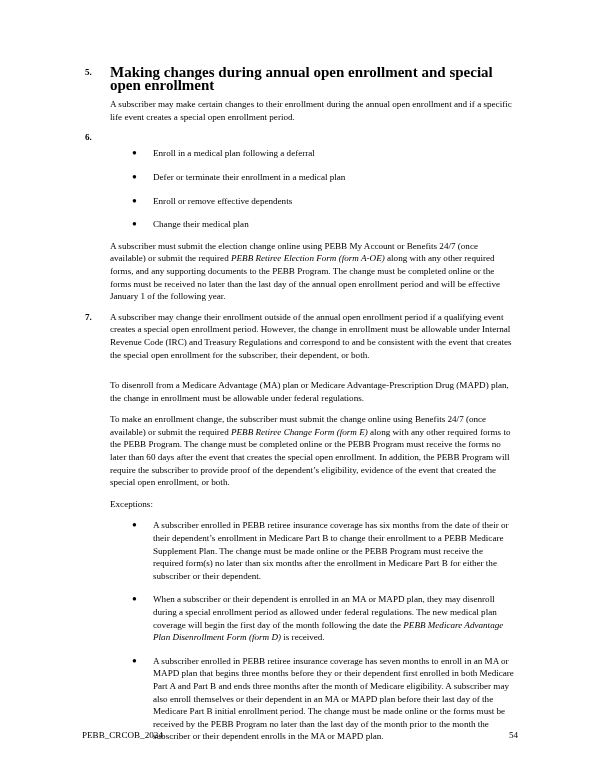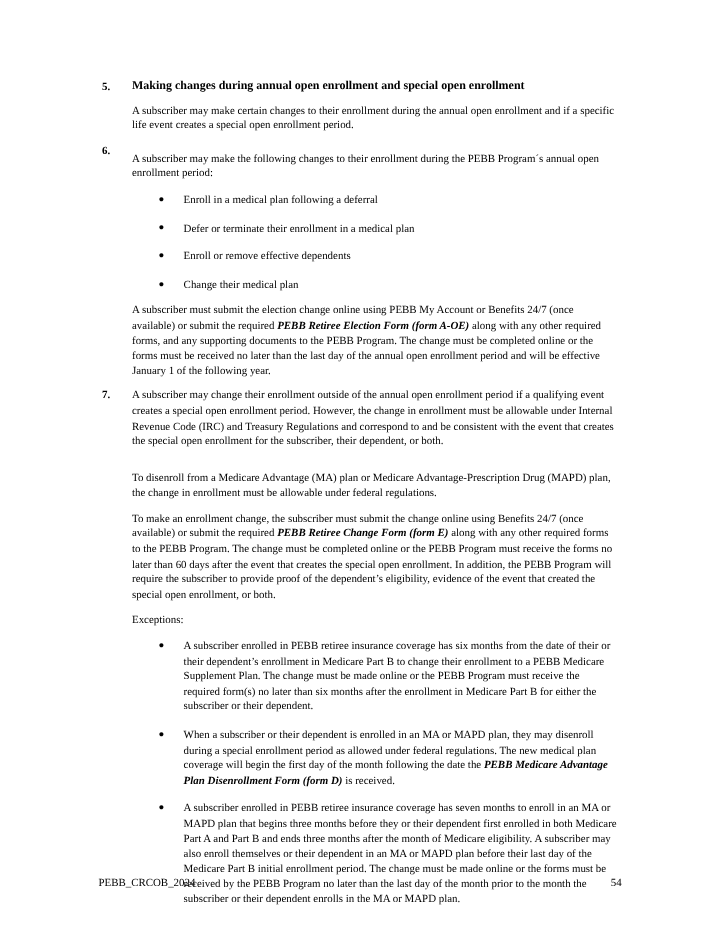--- a/index.html
+++ b/index.html
@@ -36,21 +36,21 @@
   .sec-num {
     position: absolute;
     left: 0;
     top: 0;
     font-weight: bold;
     font-size: 9.1px;
     line-height: 12.6px;
   }
   .sec-head {
     font-weight: bold;
-    font-size: 10px;
+    font-size: 15px;
     line-height: 12.6px;
     margin: 0;
   }
   p.body {
     font-size: 9.1px;
     line-height: 12.6px;
     margin: 0;
     text-align: left;
   }
   .gap-sm { height: 7px; }
@@ -79,21 +79,21 @@
   }
   ul.bullets.spaced > li { margin-bottom: 11px; }
   ul.bullets.spaced > li:last-child { margin-bottom: 0; }
 
   ul.exceptions > li {
     padding-left: 43px;
     margin-bottom: 11px;
   }
   ul.exceptions > li:last-child { margin-bottom: 0; }
 
-  em { font-style: italic; font-weight: bold; }
+  em { font-style: italic; }
   .bold { font-weight: normal; }
 
   
   .footer {
     position: absolute;
     left: 82px;
     right: 82px;
     top: 729px;
     display: flex;
     justify-content: space-between;
@@ -113,21 +113,20 @@
       <div class="sec-head">Making changes during annual open enrollment and special open enrollment</div>
       <div class="gap-sm"></div>
       <p class="body">A subscriber may make certain changes to their enrollment during the annual open enrollment and if a specific life event creates a special open enrollment period.</p>
     </div>
 
     <div class="gap-sec"></div>
 
     <div class="section">
       <span class="sec-num">6.</span>
       <div class="gap-sm"></div>
-      <p class="body">A subscriber may make the following changes to their enrollment during the PEBB Program´s annual open enrollment period:</p>
       <div class="gap-med"></div>
       <ul class="bullets spaced">
         <li>
           <span class="dot">●</span>
           <span>Enroll in a medical plan following a deferral</span>
         </li>
         <li>
           <span class="dot">●</span>
           <span>Defer or terminate their enrollment in a medical plan</span>
         </li>

